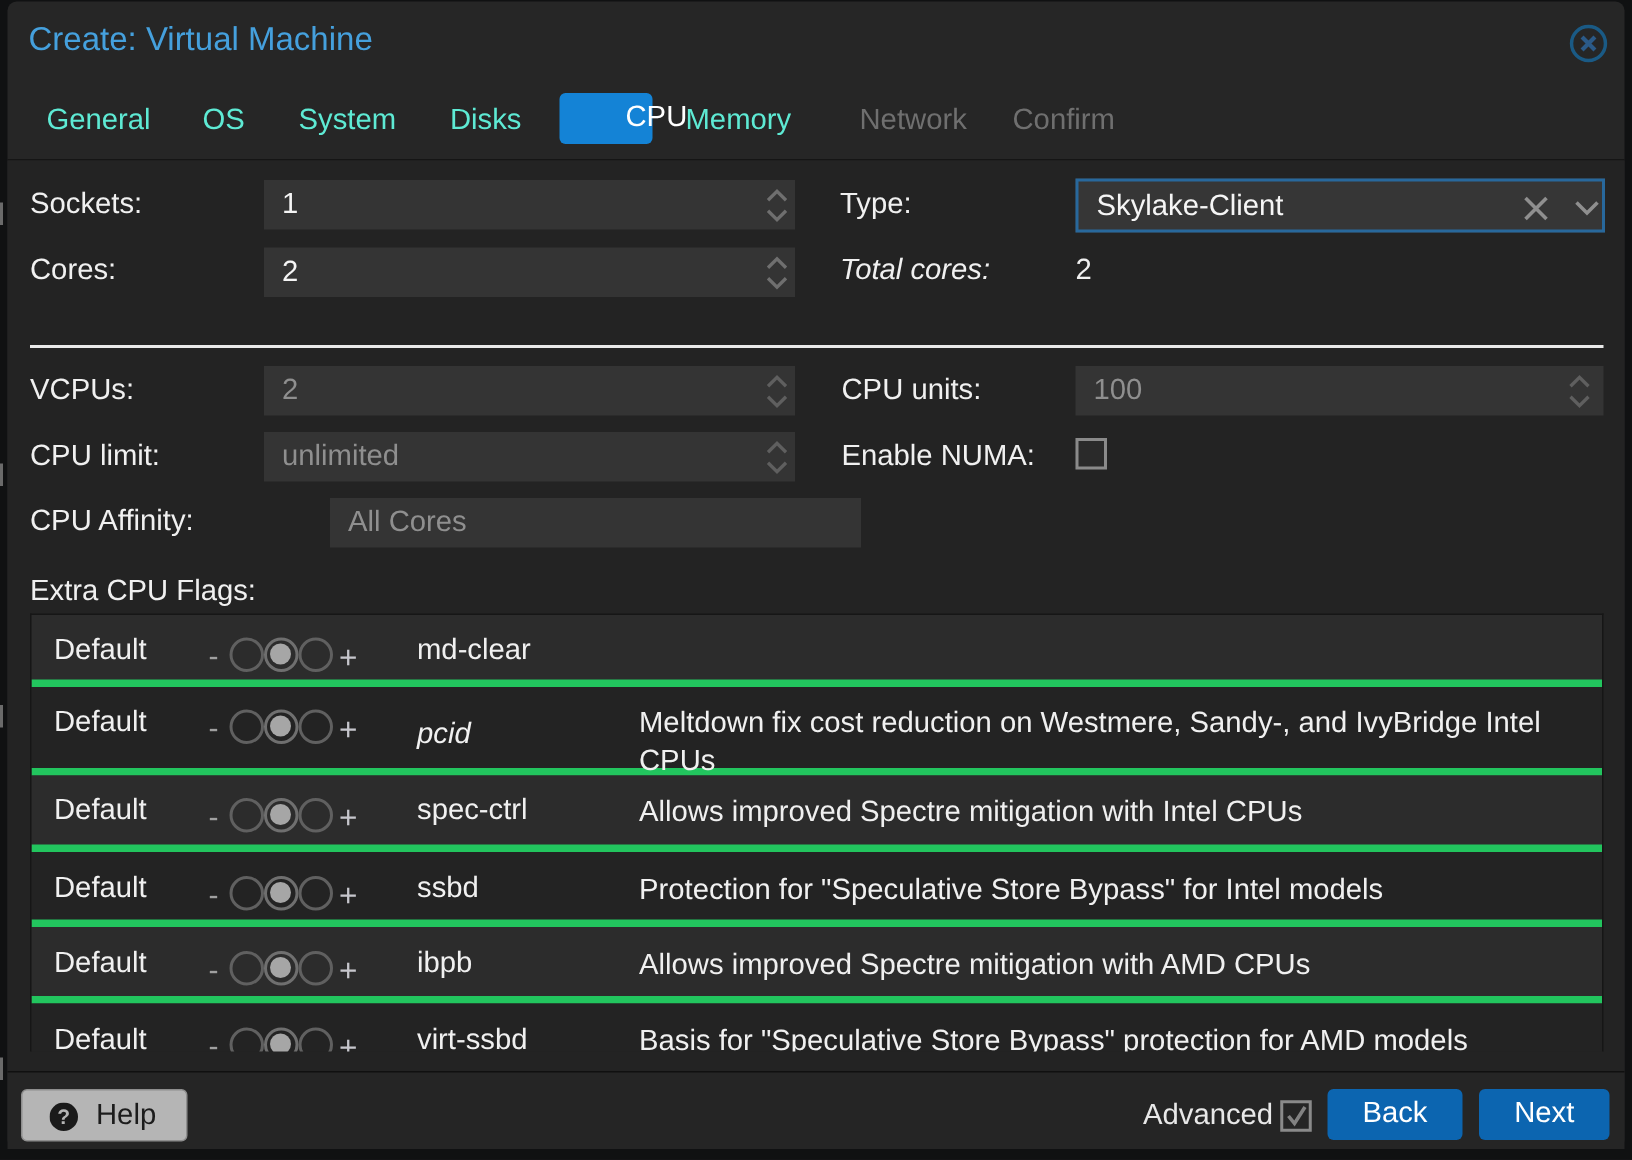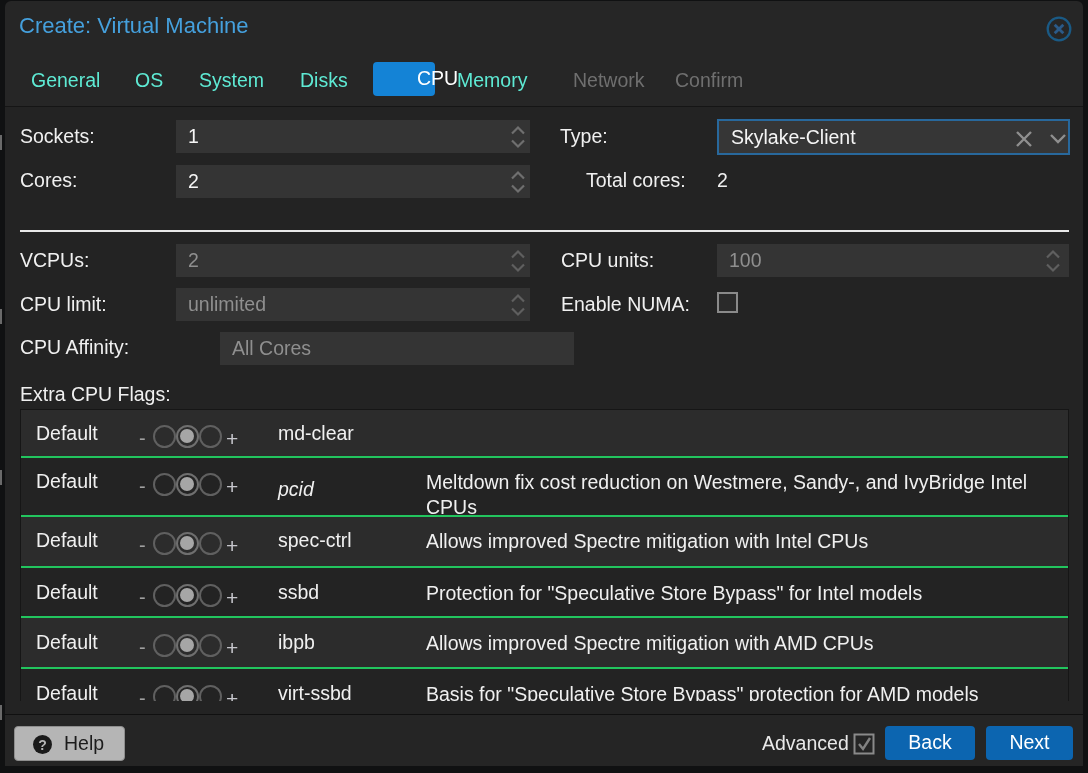--- a/index.html
+++ b/index.html
@@ -14,21 +14,21 @@
 #cputab { position:absolute; left:368px; top:61px; width:62px; height:34px;
   background:#1483d6; border-radius:4px; color:#fff; font-size:19.5px;
   text-align:center; line-height:33px;padding-left:44px; }
 #hline1 { position:absolute; left:0; top:105px; width:1078px; height:1px; background:#151515; }
 .lbl { position:absolute; font-size:19.5px; color:#f0f0f0; white-space:nowrap; }
 .fld { position:absolute; background:#343434; height:33px; font-size:19.5px;
   color:#f5f5f5; line-height:33px; padding-left:12px; white-space:nowrap; }
 .fld.dis { color:#8f8f8f; }
 #sep { position:absolute; left:15px; top:229px; width:1049px; height:2px; background:#e9e9e9; }
 #tbl { position:absolute; left:15px; top:408px; width:1049px; height:292px; overflow:hidden; background:#232323; border:1px solid #161616; border-bottom:none; }
-.trow { position:relative; width:100%; border-bottom:2px solid #22c55e; }
+.trow { position:relative; width:100%; border-bottom:5px solid #22c55e; }
 .trow.odd { background:#2c2c2c; }
 .trow.even { background:#232323; }
 .tdef { position:absolute; left:15px; font-size:19.5px; color:#f0f0f0; }
 .tflag { position:absolute; left:257px; font-size:19.5px; color:#f0f0f0; }
 .tdesc { position:absolute; left:405px; font-size:19.5px; color:#f0f0f0; line-height:25px; white-space:nowrap; }
 .slider { position:absolute; left:118px; width:125px; height:25px; }
 .minus { position:absolute; left:0px; top:2px; font-size:20px; color:#a0a0a0; }
 .plus { position:absolute; left:87px; top:2px; font-size:21px; color:#c6c6cc; }
 .circ { position:absolute; top:0px; width:23px; height:23px; border:2.2px solid #606060; border-radius:50%; }
 .circ.mid { border-color:#6f6f6f; }
@@ -59,21 +59,21 @@
   <div id="hline1"></div>
   <div style="position:absolute;left:0;top:106px;width:1078px;height:607px;background:#232323;"></div>
 
   <div class="lbl" style="left:15px; top:124px;">Sockets:</div>
   <div class="fld" style="left:171px; top:119px; width:354px;">1</div>
   <div class="lbl" style="left:15px; top:168px;">Cores:</div>
   <div class="fld" style="left:171px; top:164px; width:354px;">2</div>
 
   <div class="lbl" style="left:555px; top:124px;">Type:</div>
   <div class="fld" style="left:712px; top:118px; width:353px; height:36px; line-height:32px; border:2px solid #28689c; background:#363636;">Skylake-Client</div>
-  <div class="lbl" style="left:581px; top:168px;">Total cores:</div>
+  <div class="lbl" style="left:555px; top:168px;font-style:italic;">Total cores:</div>
   <div class="lbl" style="left:712px; top:168px;">2</div>
 
   <svg class="abs" style="left:505px; top:123px;" width="16" height="26" viewBox="0 0 16 26">
     <path d="M2 9.5 L8 3.5 L14 9.5" fill="none" stroke="#6f6f6f" stroke-width="2.2"></path>
     <path d="M2 16.5 L8 22.5 L14 16.5" fill="none" stroke="#6f6f6f" stroke-width="2.2"></path>
   </svg>
   <svg class="abs" style="left:505px; top:168px;" width="16" height="26" viewBox="0 0 16 26">
     <path d="M2 9.5 L8 3.5 L14 9.5" fill="none" stroke="#6f6f6f" stroke-width="2.2"></path>
     <path d="M2 16.5 L8 22.5 L14 16.5" fill="none" stroke="#6f6f6f" stroke-width="2.2"></path>
   </svg>

